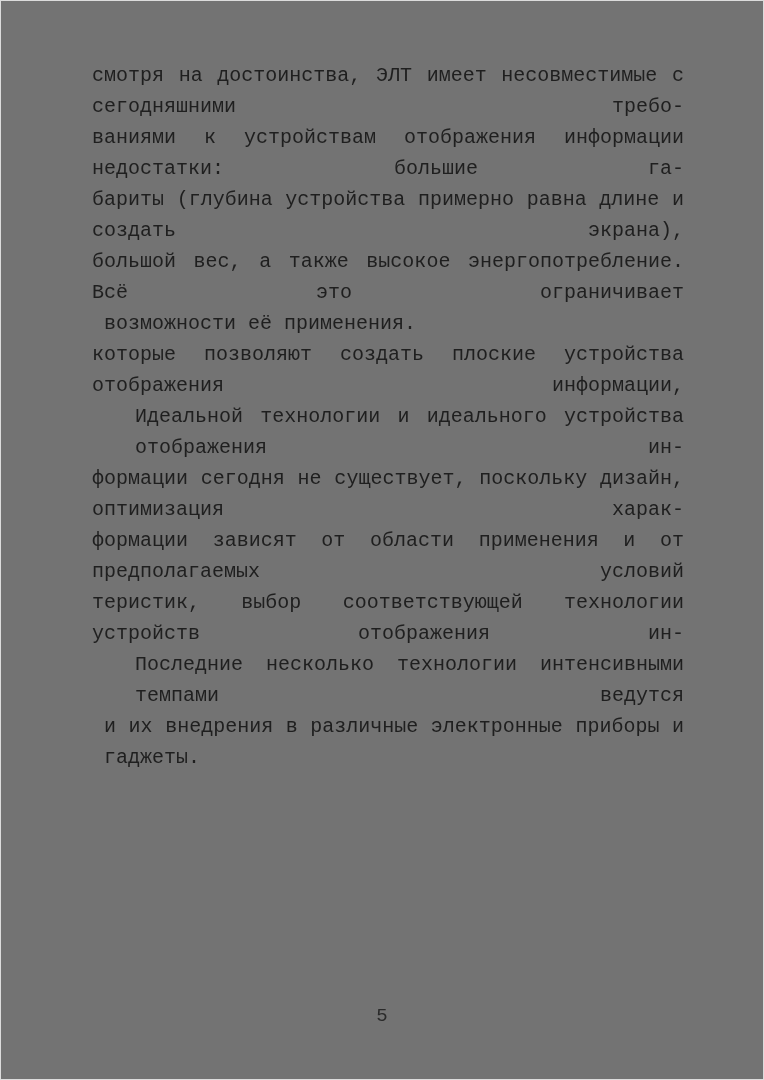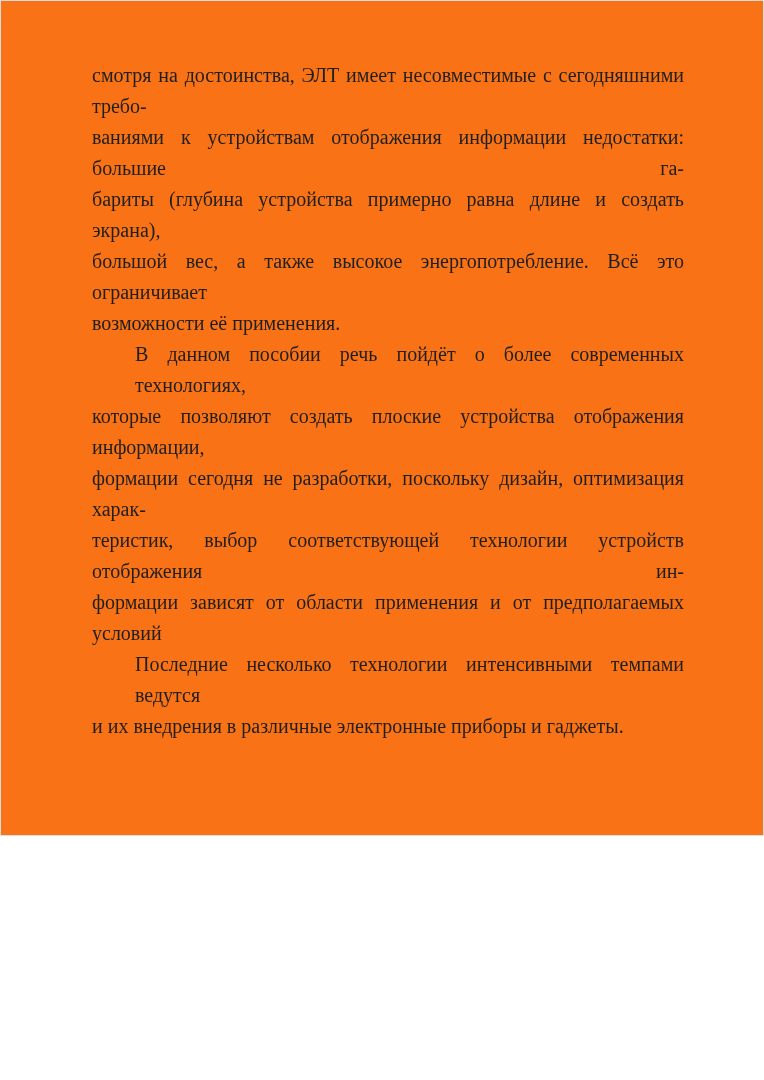--- a/index.html
+++ b/index.html
@@ -3,25 +3,25 @@
 <meta charset="utf-8">
 <style>
   html, body {
     margin: 0;
     padding: 0;
     background: #ffffff;
   }
   .page {
     position: relative;
     width: 764px;
-    height: 836px;
-    background: #f97316;
+    height: 1080px;
+    background: #737373;
     box-shadow: inset 0 0 0 1px #dcdcdc;
     overflow: hidden;
-    font-family: Liberation Serif, serif;
+    font-family: Liberation Mono, monospace;
     color: #1f1f1f;
   }
   .text-body {
     position: absolute;
     top: 60px;
     left: 92px;
     right: 80px;
     font-size: 20px;
     line-height: 31px;
   }
@@ -31,20 +31,21 @@
   .line {
     text-align: justify;
     text-align-last: justify;
     white-space: normal;
   }
   .line.indent {
     padding-left: 43px;
   }
   .line.last {
     text-align-last: left;
+    margin-left: 12px;
   }
   .page-number {
     position: absolute;
     top: 1004px;
     left: 0;
     width: 100%;
     text-align: center;
     font-size: 19px;
     line-height: 24px;
     color: #2a2a2a;
@@ -56,27 +57,27 @@
 <div class="page">
   <div class="text-body" id="text-body">
       <div class="paragraph">
         <div class="line">смотря на достоинства, ЭЛТ имеет несовместимые с сегодняшними требо-</div>
         <div class="line">ваниями к устройствам отображения информации недостатки: большие га-</div>
         <div class="line">бариты (глубина устройства примерно равна длине и создать экрана),</div>
         <div class="line">большой вес, а также высокое энергопотребление. Всё это ограничивает</div>
         <div class="line last">возможности её применения.</div>
       </div>
       <div class="paragraph">
-        <div class="line indent">В данном пособии речь пойдёт о более современных технологиях,</div>
         <div class="line">которые позволяют создать плоские устройства отображения информации,</div>
       </div>
       <div class="paragraph">
-        <div class="line">формации сегодня не разработки, поскольку дизайн, оптимизация харак-</div>
+        <div class="line indent">Идеальной технологии и идеального устройства отображения ин-</div>
+        <div class="line">формации сегодня не существует, поскольку дизайн, оптимизация харак-</div>
+        <div class="line">формации зависят от области применения и от предполагаемых условий</div>
         <div class="line">теристик, выбор соответствующей технологии устройств отображения ин-</div>
-        <div class="line">формации зависят от области применения и от предполагаемых условий</div>
       </div>
       <div class="paragraph">
         <div class="line indent">Последние несколько технологии интенсивными темпами ведутся</div>
         <div class="line last">и их внедрения в различные электронные приборы и гаджеты.</div>
       </div>
     </div>
   <div class="page-number">5</div>
 </div>
 
 </body></html>

